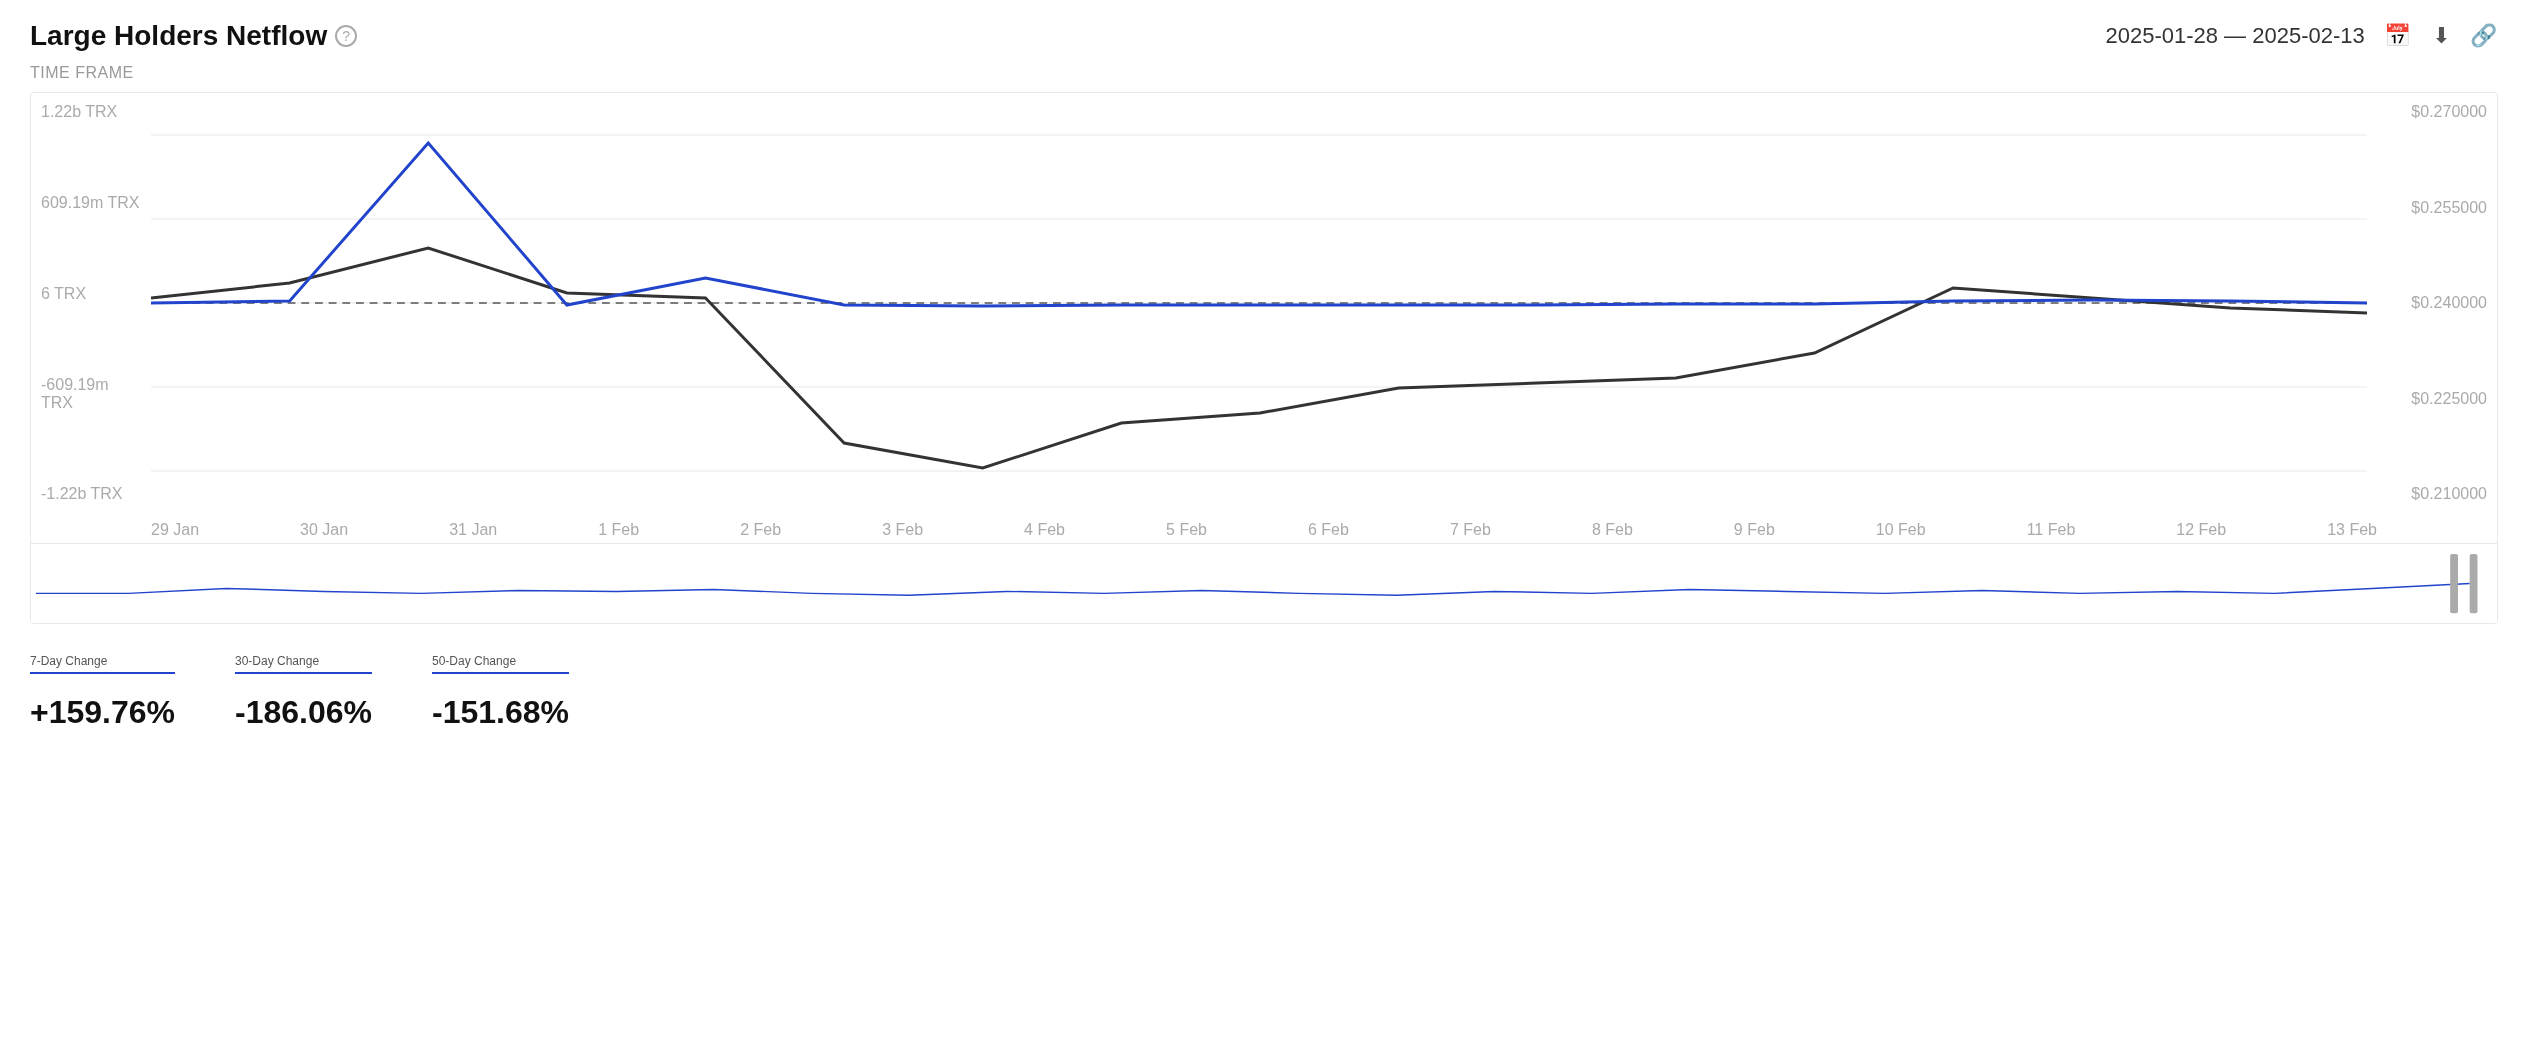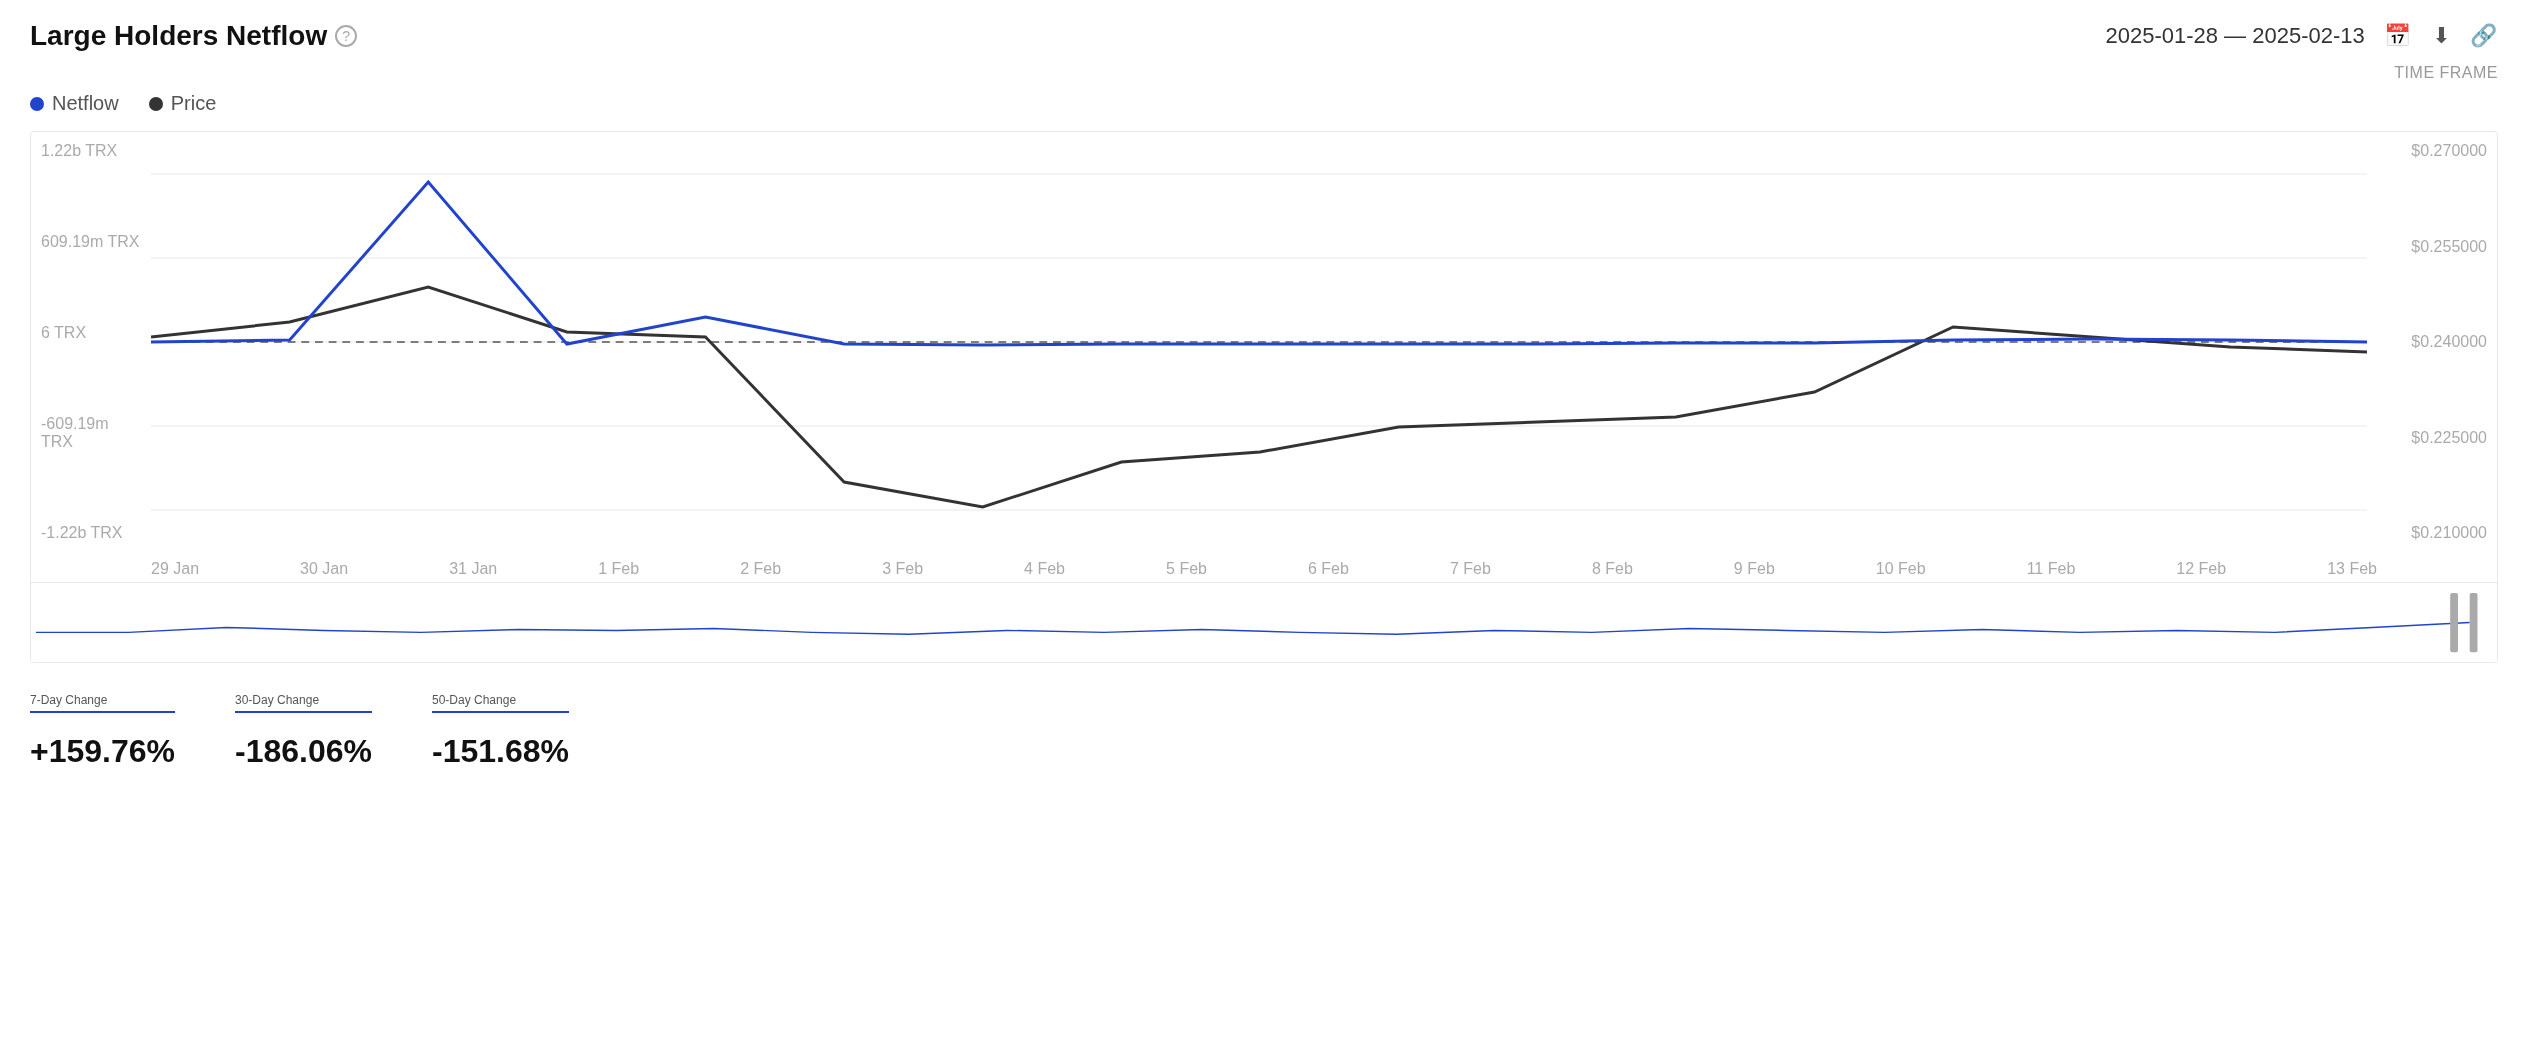--- a/index.html
+++ b/index.html
@@ -54,21 +54,20 @@
       align-items: center;
       gap: 10px;
     }
     .header-icon {
       font-size: 22px;
       color: #555;
       cursor: pointer;
     }
     .timeframe-section {
       margin-bottom: 10px;
-      text-align: right;
     }
     .timeframe-label {
       font-size: 16px;
       color: #999;
       font-weight: 500;
       letter-spacing: 0.5px;
       text-transform: uppercase;
       margin-bottom: 4px;
     }
     .timeframe-dropdown {
@@ -219,30 +218,20 @@
       <span class="header-icon">📅</span>
       <span class="header-icon">⬇</span>
       <span class="header-icon">🔗</span>
     </div>
   </div>
 
   <div class="timeframe-section">
     <div class="timeframe-label">TIME FRAME</div>
   </div>
 
-  <div class="legend">
-    <div class="legend-item">
-      <div class="legend-dot-blue"></div>
-      <span>Netflow</span>
-    </div>
-    <div class="legend-item">
-      <div class="legend-dot-dark"></div>
-      <span>Price</span>
-    </div>
-  </div>
 
   <div class="chart-area">
     <div class="main-chart">
 
       <div class="y-axis-left">
         <span class="y-label">1.22b TRX</span>
         <span class="y-label">609.19m TRX</span>
         <span class="y-label">6 TRX</span>
         <span class="y-label">-609.19m TRX</span>
         <span class="y-label">-1.22b TRX</span>

